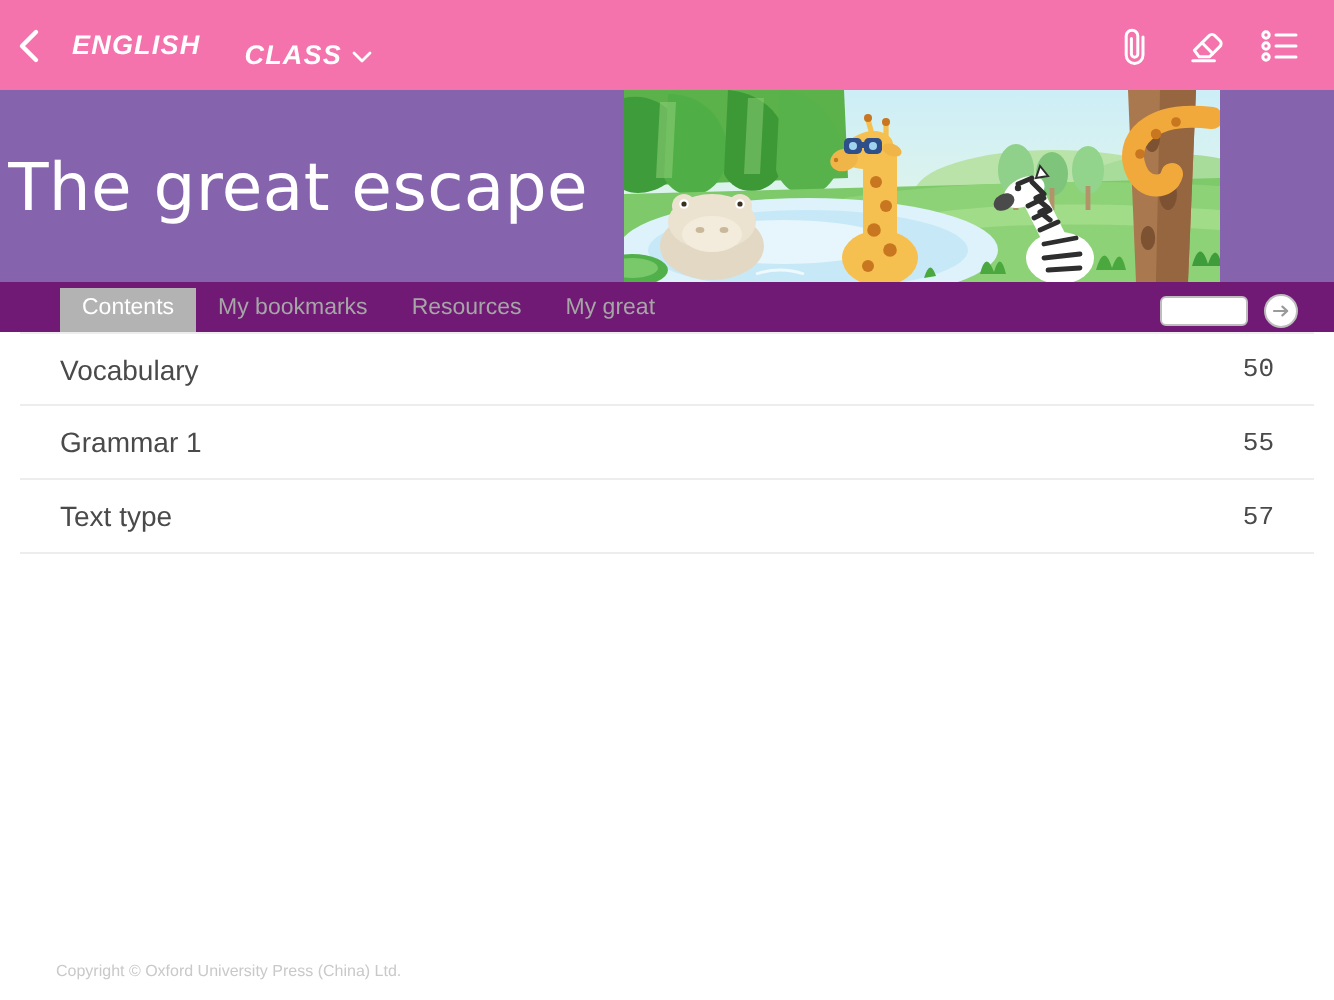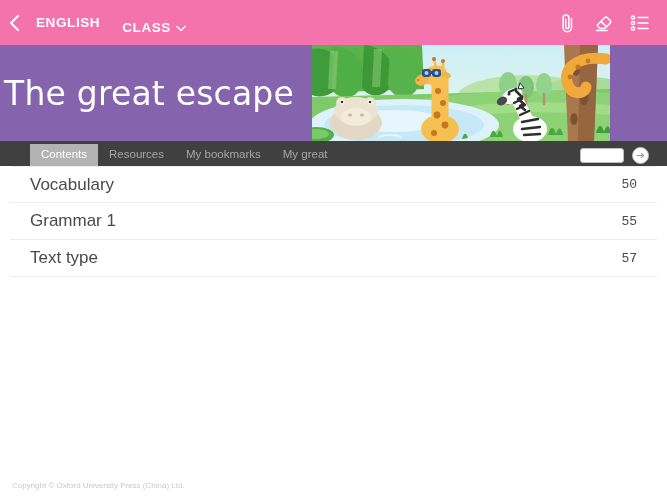--- a/index.html
+++ b/index.html
@@ -8,21 +8,21 @@
     font-family: "Liberation Sans", sans-serif;
     background: #ffffff;
     overflow: hidden;
   }
   #app { position: relative; width: 667px; height: 500px; background:#fff; }
 
   
   .topbar {
     position: absolute; left:0; top:0; width:667px; height:45px;
     background:#f573ac;
-    display:flex; align-items:center;
+    display:flex; align-items:center;font-style:italic;
   }
   .back-btn {
     width:30px; height:45px;
     display:flex; align-items:center; justify-content:center;
     cursor:pointer;
   }
   .back-btn svg { display:block; }
   .topbar-link {
     color:#ffffff;
     font-size:13.5px;
@@ -67,21 +67,21 @@
     white-space:nowrap;
     letter-spacing:0.2px;
   }
   
   .illus { position:absolute; left:312px; top:0; width:298px; height:96px; overflow:hidden; background:#bfe7f2; }
   .illus svg { display:block; }
 
   
   .tabbar {
     position:absolute; left:0; top:141px; width:667px; height:25px;
-    background:#404040;
+    background:#701a75;
     display:flex; align-items:flex-end;
   }
   .tabs { display:flex; align-items:flex-end; padding-left:30px; height:25px; }
   .tab {
     font-size:11.5px; color:#a6a6a6;
     padding:5px 11px 6px 11px;
     cursor:pointer; white-space:nowrap; line-height:1;
   }
   .tab.active { background:#b3b3b3; color:#ffffff; }
   .tabbar-right { margin-left:auto; display:flex; align-items:center; gap:8px; padding-right:18px; padding-bottom:2px; }
@@ -101,27 +101,27 @@
   
   .list { position:absolute; left:0; top:166px; width:667px; }
   .row {
     height:37px; margin:0 10px;
     border-bottom:1px solid #ededed;
     display:flex; align-items:center; justify-content:space-between;
     padding:0 20px 0 20px;
     cursor:pointer;
   }
   .row:first-child { border-top:1px solid #ededed; }
-  .row-label { font-size:17px; color:#4a4a4a;text-align:center; }
+  .row-label { font-size:14px; color:#4a4a4a;text-align:center; }
   .row-page  { font-size:13px; color:#4a4a4a;font-family:Liberation Mono, monospace; }
 
   
   .footer {
     position:absolute; left:0; bottom:10px; width:667px;
-    padding-left:12px;
+    padding-left:28px;
     font-size:8px; color:#c9c9c9;
   }
 </style>
 </head>
 <body>
 
 <div id="app">
 
   <div class="topbar">
 
@@ -317,24 +317,24 @@
       </svg>
     </div>
   </div>
 
   <div class="tabbar">
     <div class="tabs">
       <div class="tab active">
         <span>Contents</span>
       </div>
       <div class="tab">
+        <span>My bookmarks</span>
+      </div>
+      <div class="tab">
         <span>Resources</span>
-      </div>
-      <div class="tab">
-        <span>My bookmarks</span>
       </div>
       <div class="tab">
         <span>My great</span>
       </div>
     </div>
 
     <div class="tabbar-right">
       <input class="page-input" type="text" placeholder="" style="">
       <div class="go-btn">
         <svg width="11" height="11" viewBox="0 0 11 11">

